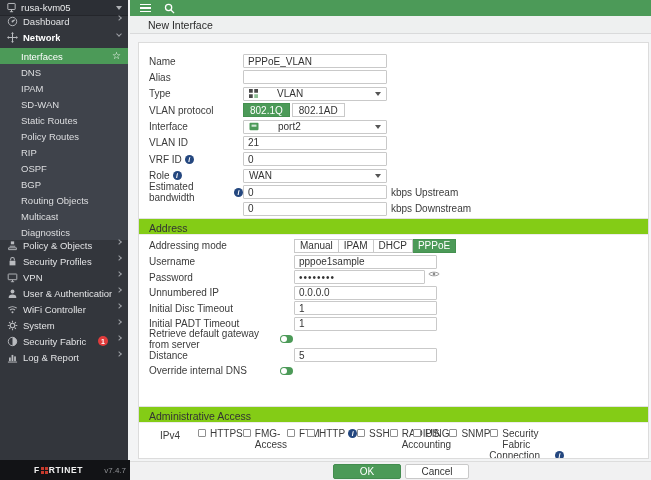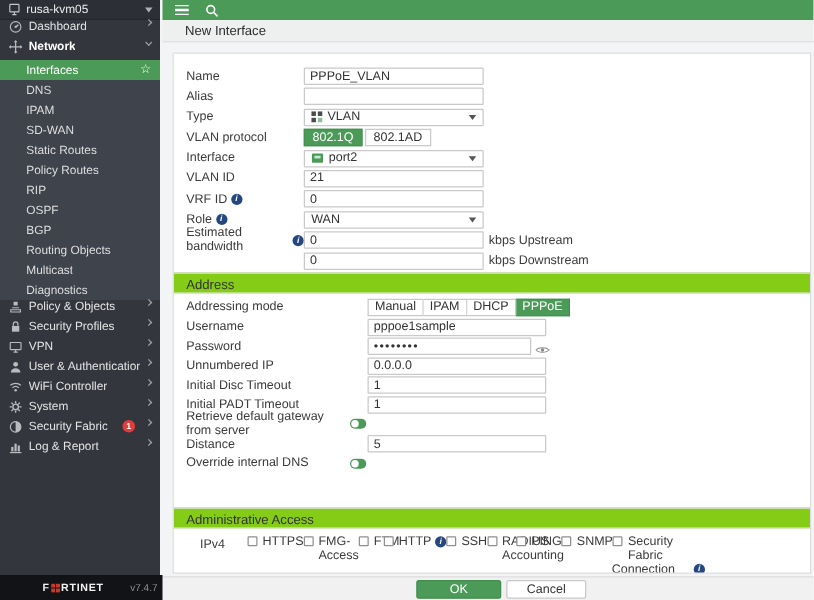--- a/index.html
+++ b/index.html
@@ -41,27 +41,27 @@
   .content{position:absolute;left:130px;top:34px;right:0;bottom:0;background:#f3f4f5}
   .card{position:absolute;left:8px;top:8px;width:511px;height:417px;background:#fff;border:1px solid #dcdcdc;overflow:hidden}
   .sec-basic{padding:11px 0 0 10px}
   .sec-addr{padding:4px 0 0 10px}
   .frow{display:flex;align-items:center;height:14px;margin-bottom:2.4px;font-size:10px}
   .sec-addr .frow{margin-bottom:1.6px}
   .lbl{display:flex;align-items:center;gap:3px;color:#3b3b3b;flex:none}
   .basic .lbl{width:94px}
   .addr .lbl{width:145px}
   .frow.trow .lbl{width:131px}
-  .field{flex:none;display:flex;align-items:flex-end}
+  .field{flex:none;display:flex;align-items:flex-start}
   .basic .field{width:144px}
   .addr .field{width:143px}
   .tinput{width:100%;height:14px;border:1px solid #c9c9c9;border-radius:1px;padding:0 4px;font:inherit;font-size:10px;color:#333;background:#fff}
   .tinput.pw{width:131px;flex:none;letter-spacing:1px}
   .eye{margin-left:3px;display:flex;cursor:pointer}
-  .select{width:100%;height:14px;border:1px solid #c9c9c9;border-radius:1px;display:flex;align-items:center;gap:4px;padding:0 5px;background:#fff;cursor:pointer}
+  .select{width:100%;height:14px;border:1px solid #c9c9c9;border-radius:1px;display:flex;align-items:center;gap:19px;padding:0 5px;background:#fff;cursor:pointer}
   .select .icn{display:flex;flex:none}
   .sel-caret{margin-left:auto;width:0;height:0;border-left:3px solid transparent;border-right:3px solid transparent;border-top:4px solid #555}
   .chips{display:flex;gap:2px}
   .chip{height:14px;border:1px solid #c9c9c9;display:flex;align-items:center;padding:0 6px;background:#fff;cursor:pointer;color:#333}
   .chip.sel{background:#4c9a58;border-color:#44904f;color:#fff}
   .seg{display:flex}
   .seg-opt{height:14px;border:1px solid #c9c9c9;border-left:0;display:flex;align-items:center;padding:0 5px;background:#fff;cursor:pointer;color:#333}
   .seg-opt:first-child{border-left:1px solid #c9c9c9}
   .seg-opt.sel{background:#4c9a58;border-color:#44904f;color:#fff}
   .suffix{margin-left:4px;color:#3b3b3b;white-space:nowrap}

